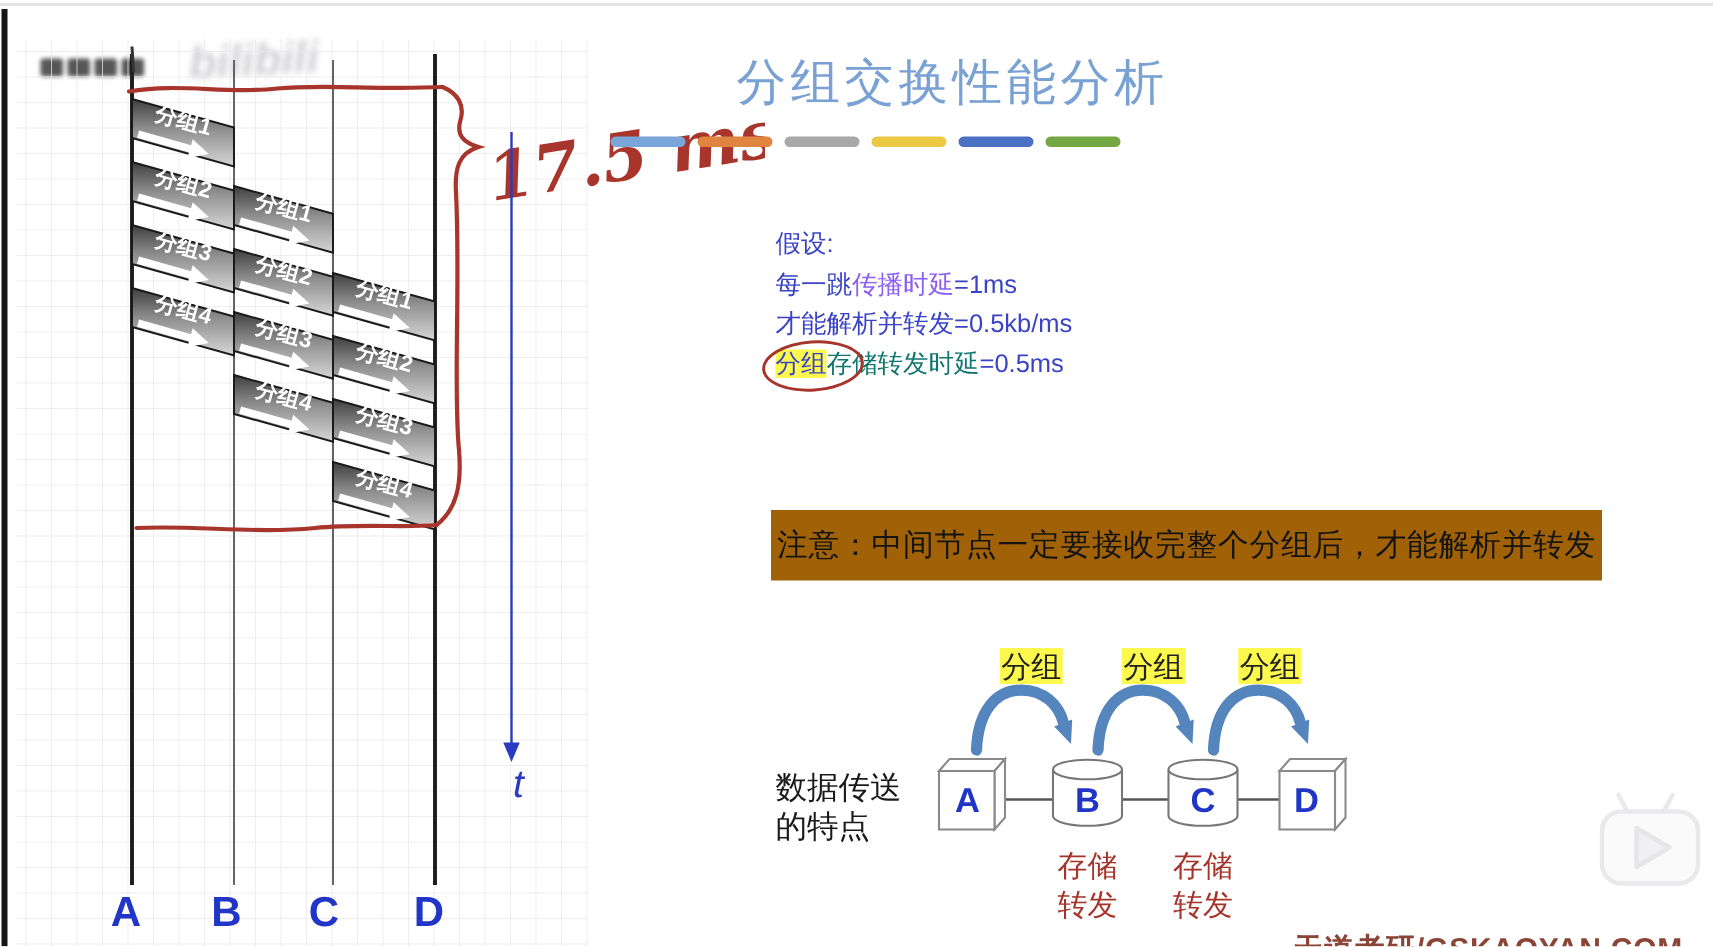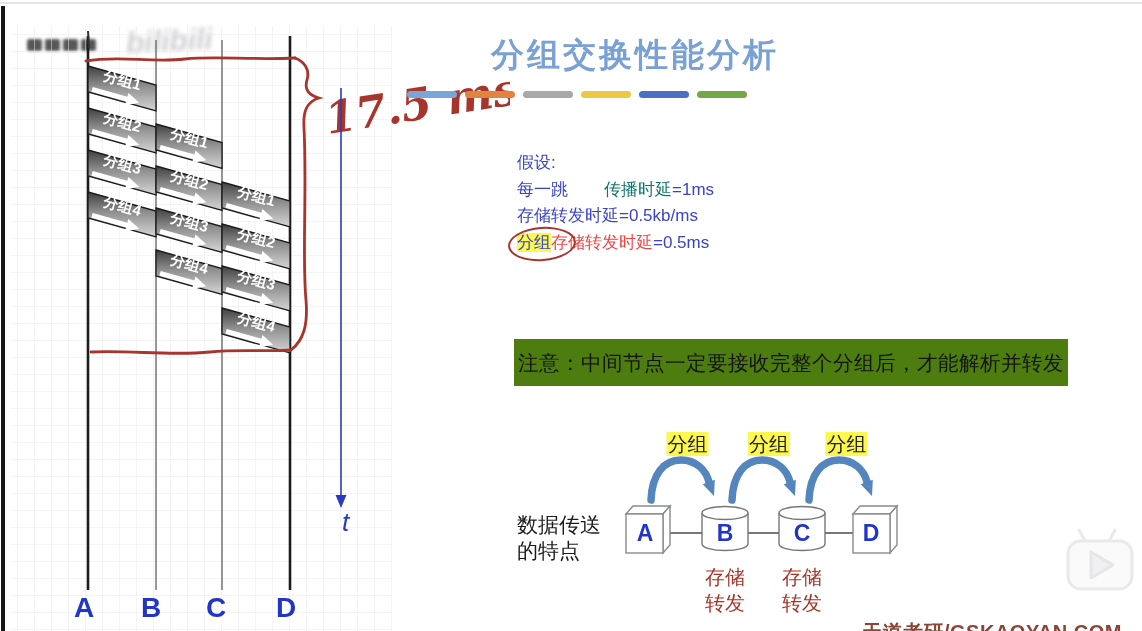--- a/index.html
+++ b/index.html
@@ -4,32 +4,32 @@
 <style>
   html,body{margin:0;padding:0;background:#fff;}
   .stage{position:relative;width:1142px;height:631px;background:#ffffff;overflow:hidden;
          font-family:"Liberation Sans","DejaVu Sans",sans-serif;}
   .topline{position:absolute;left:0;top:2px;width:1142px;height:2px;background:#e4e4e6;}
   .leftbar{position:absolute;left:1px;top:6px;width:4px;height:625px;background:#161616;}
   .tl-svg{position:absolute;left:0;top:0;}
   .xfer-svg{position:absolute;left:505px;top:418px;}
   .play-svg{position:absolute;left:1062px;top:524px;}
   .slide-title{position:absolute;left:440px;top:33px;width:390px;text-align:center;
-               font-size:33px;font-weight:bold;color:#79a1d3;letter-spacing:3px;}
+               font-size:33px;font-weight:normal;color:#79a1d3;letter-spacing:3px;}
   .dash-row{position:absolute;left:407px;top:91px;display:flex;gap:8px;}
   .dash{width:50px;height:7px;border-radius:3.5px;background:#999;}
   .assump{position:absolute;left:517px;top:150px;font-size:17px;line-height:26.5px;
           color:#3a43c5;white-space:nowrap;}
-  .grn{color:#0f766e;margin-left:36px;}
-  .dred{color:#ef4444;}
+  .grn{color:#8b5cf6;}
+  .dred{color:#0f766e;}
   .ylw{background:#fdf84d;}
   .circle-mark{position:absolute;left:508px;top:227px;width:64px;height:30px;
                border:2.5px solid #a8352b;border-radius:50%;transform:rotate(-4deg);}
   .note-line{position:absolute;left:514px;top:349px;font-size:20.5px;white-space:nowrap;}
-  .note-line span{background:#4d7c0f;color:#141414;padding:12px 4px;letter-spacing:0.5px;}
+  .note-line span{background:#a16207;color:#141414;padding:12px 4px;letter-spacing:0.5px;}
   .blur-marks{position:absolute;left:27px;top:39px;display:flex;gap:3px;filter:blur(1.5px);opacity:.85;}
   .blur-marks i{display:block;width:15px;height:12px;background:#3a3a3a;border-radius:2px;}
   .bili-mark{position:absolute;left:126px;top:24px;font-size:30px;font-weight:bold;font-style:italic;
              color:#c2c2c6;filter:blur(2px);opacity:.8;transform:rotate(-3deg);}
   .footer-mark{position:absolute;left:862px;top:619px;font-size:20px;font-weight:bold;
                color:#8a4536;letter-spacing:0.5px;white-space:nowrap;}
   text{font-family:"Liberation Sans","DejaVu Sans",sans-serif;}
   .hand{font-family:"DejaVu Serif",serif;font-style:italic;font-weight:bold;}
 </style>
 </head>
@@ -180,21 +180,21 @@
     <span class="dash" style="background: rgb(224, 133, 64);"></span>
     <span class="dash" style="background: rgb(168, 168, 168);"></span>
     <span class="dash" style="background: rgb(237, 200, 67);"></span>
     <span class="dash" style="background: rgb(74, 111, 195);"></span>
     <span class="dash" style="background: rgb(116, 168, 68);"></span>
   </div>
 
   <div class="assump">
     <div>假设:</div>
     <div><span>每一跳</span><span class="grn">传播时延</span><span>=1ms</span></div>
-    <div>存储转发时延=0.5kb/ms</div>
+    <div>才能解析并转发=0.5kb/ms</div>
     <div><span class="ylw">分组</span><span class="dred">存储转发时延</span><span>=0.5ms</span></div>
   </div>
   <div class="circle-mark"></div>
 
   <div class="note-line">
     <span>注意：中间节点一定要接收完整个分组后，才能解析并转发</span>
   </div>
 
   <svg class="xfer-svg" width="440" height="213" viewBox="0 0 440 213">
 

